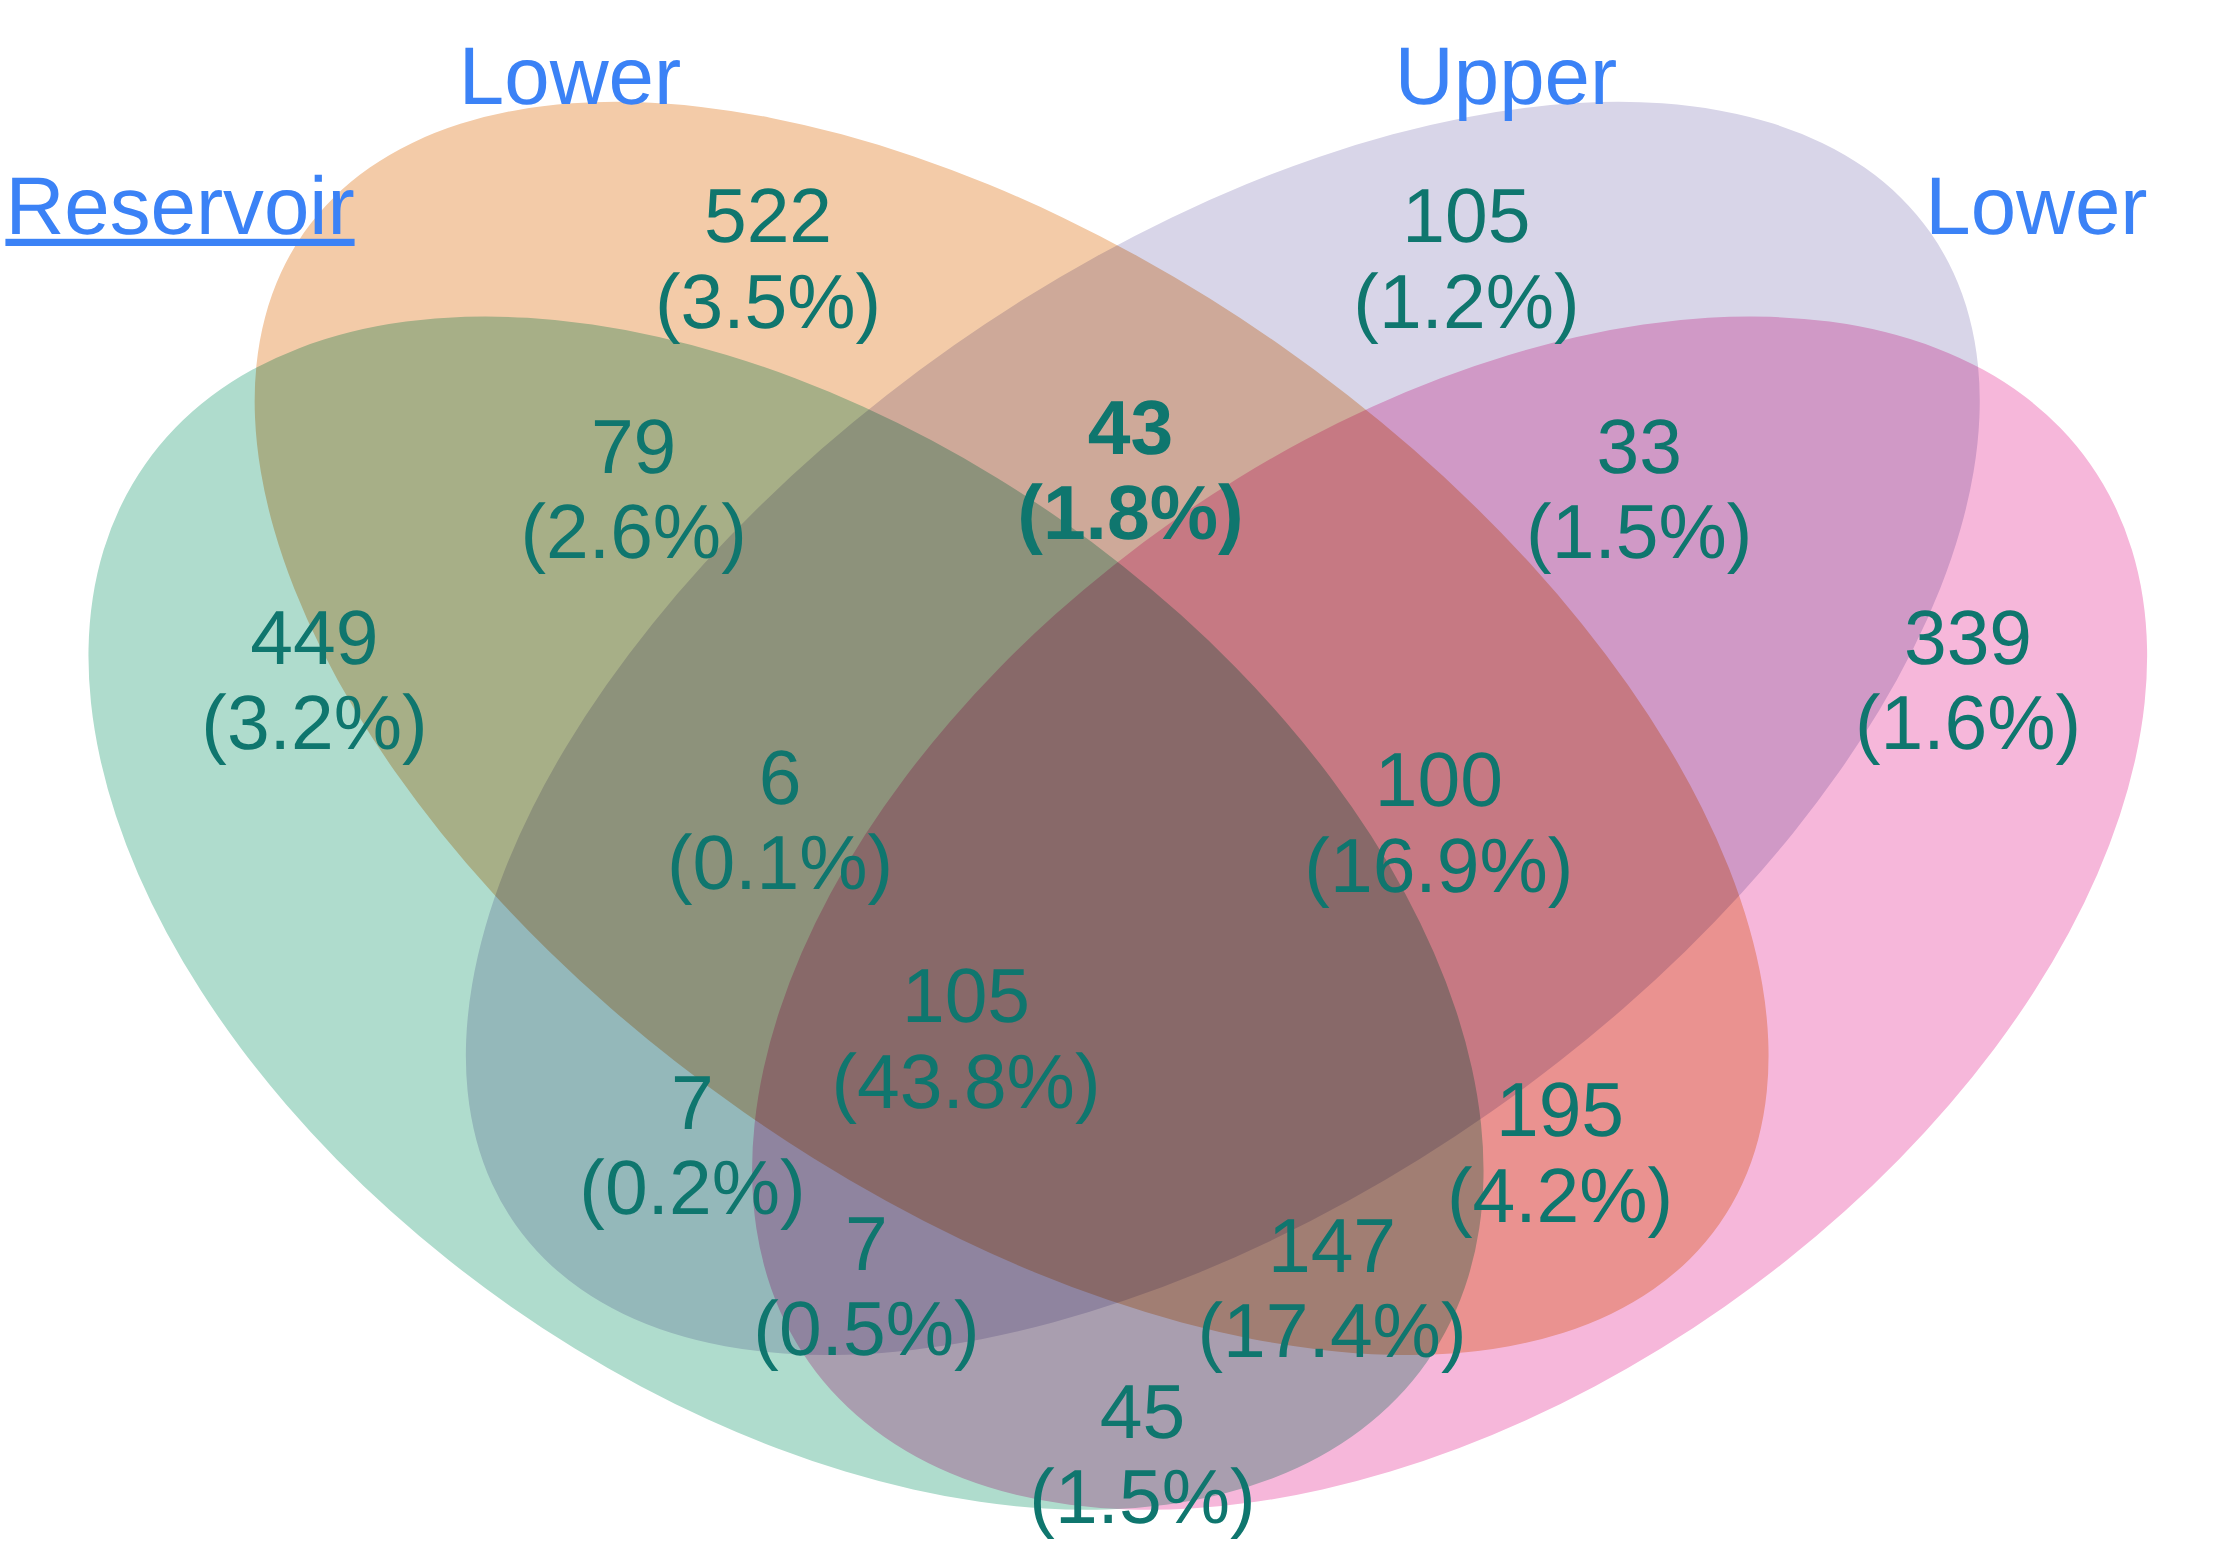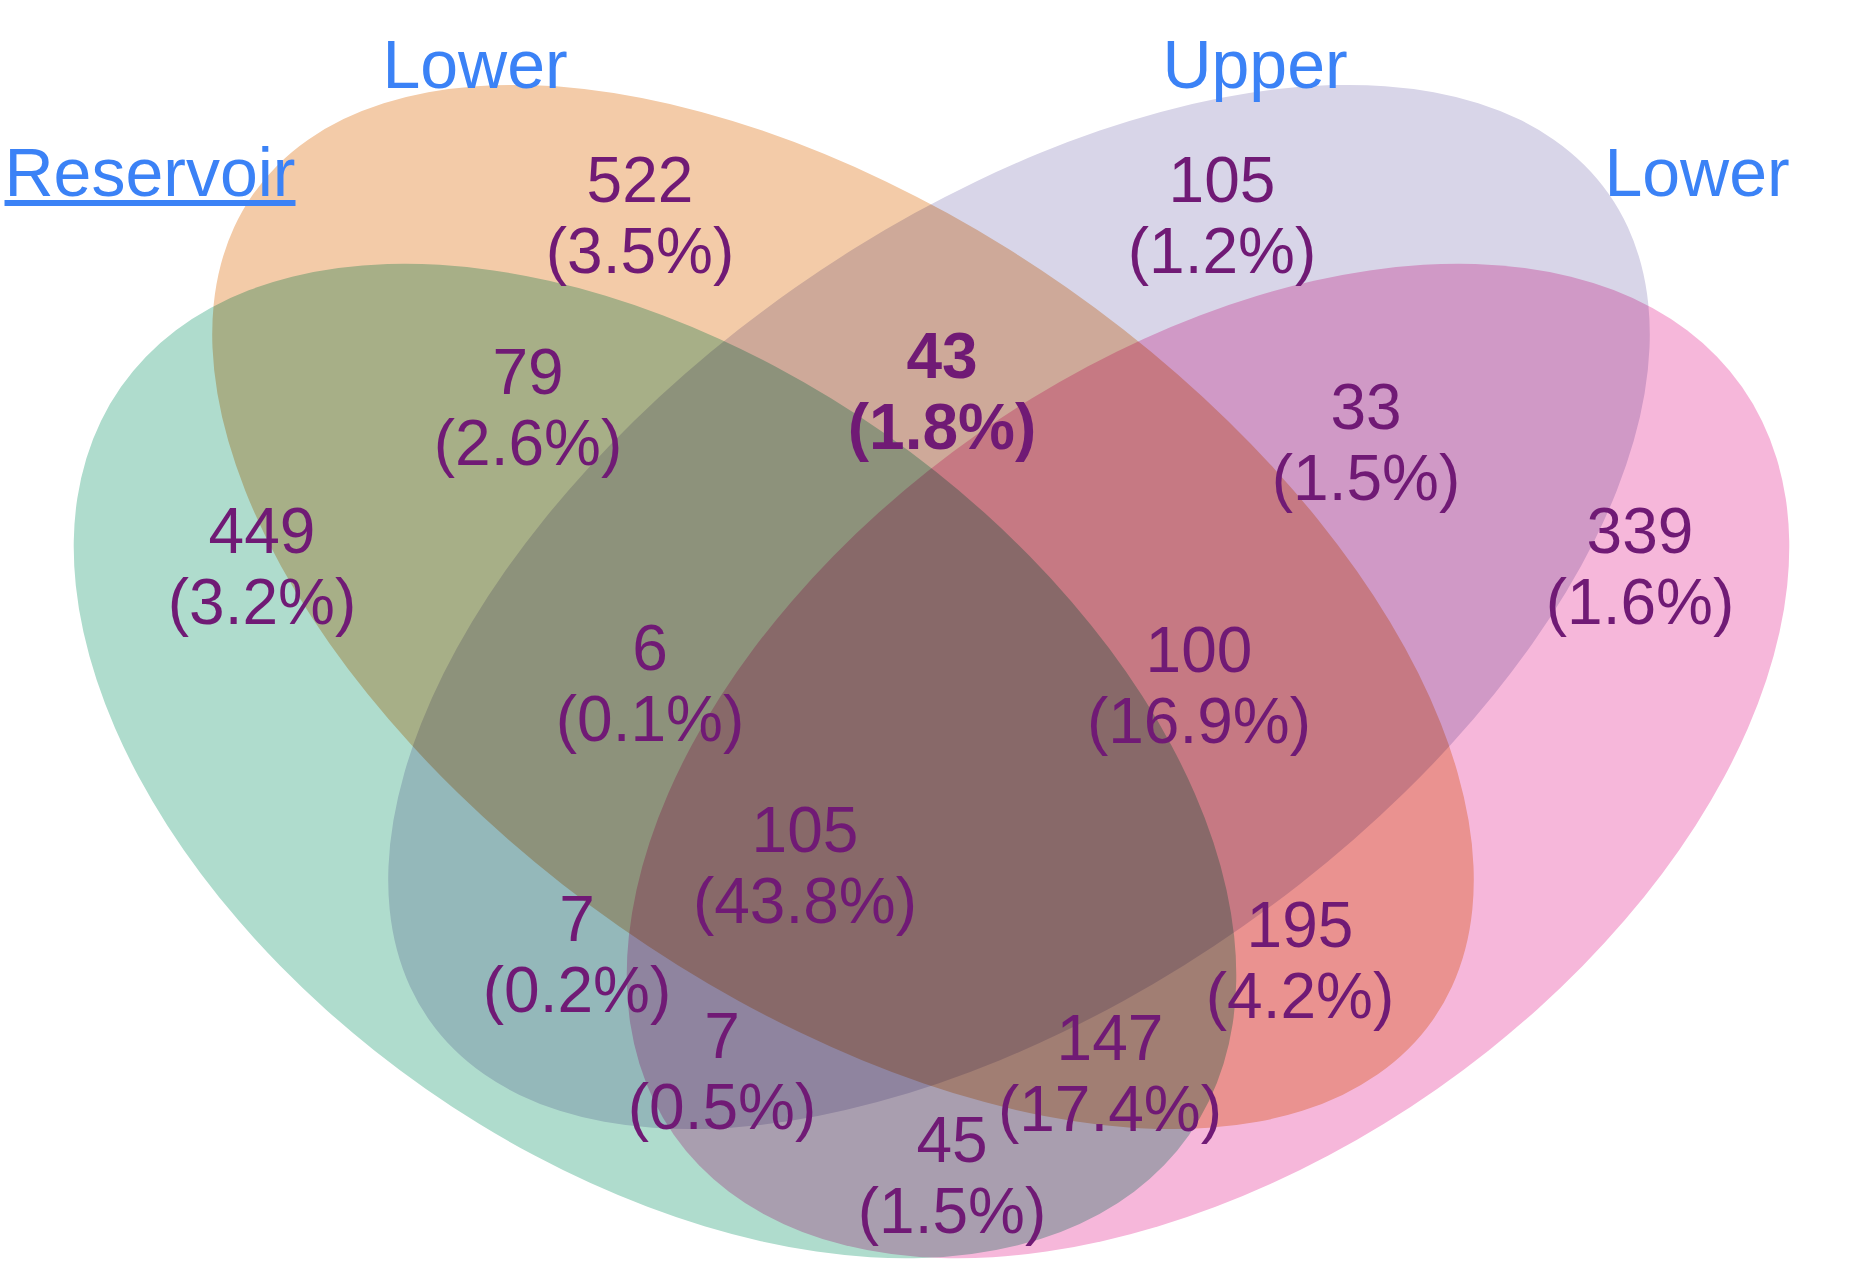--- a/index.html
+++ b/index.html
@@ -33,21 +33,21 @@
     font-size: 68px;
     line-height: 72px;
     color: #3b82f6;
     white-space: nowrap;
     letter-spacing: 0px;
   }
   .region-label {
     position: absolute;
     transform: translate(-50%, -50%);
     text-align: center;
-    color: #701a75;
+    color: #0f766e;
     font-size: 64px;
     line-height: 71px;
     white-space: nowrap;
   }
 </style>
 </head>
 <body>
 
 <div id="stage">
 
@@ -80,33 +80,33 @@
         <div>(1.6%)</div>
       </div>
       <div class="region-label" style="left: 528px; top: 408px;">
         <div>79</div>
         <div>(2.6%)</div>
       </div>
       <div class="region-label" style="left: 942px; top: 392px; font-weight: bold;">
         <div>43</div>
         <div>(1.8%)</div>
       </div>
-      <div class="region-label" style="left: 1366px; top: 408px; margin-top: 35px;">
+      <div class="region-label" style="left: 1366px; top: 408px;">
         <div>33</div>
         <div>(1.5%)</div>
       </div>
       <div class="region-label" style="left: 577px; top: 955px;">
         <div>7</div>
         <div>(0.2%)</div>
       </div>
       <div class="region-label" style="left: 1300px; top: 961px;">
         <div>195</div>
         <div>(4.2%)</div>
       </div>
-      <div class="region-label" style="left: 952px; top: 1176px;">
+      <div class="region-label" style="left: 952px; top: 1212px;">
         <div>45</div>
         <div>(1.5%)</div>
       </div>
       <div class="region-label" style="left: 650px; top: 684px;">
         <div>6</div>
         <div>(0.1%)</div>
       </div>
       <div class="region-label" style="left: 1187px; top: 686px; margin-left: 12px;">
         <div>100</div>
         <div>(16.9%)</div>

